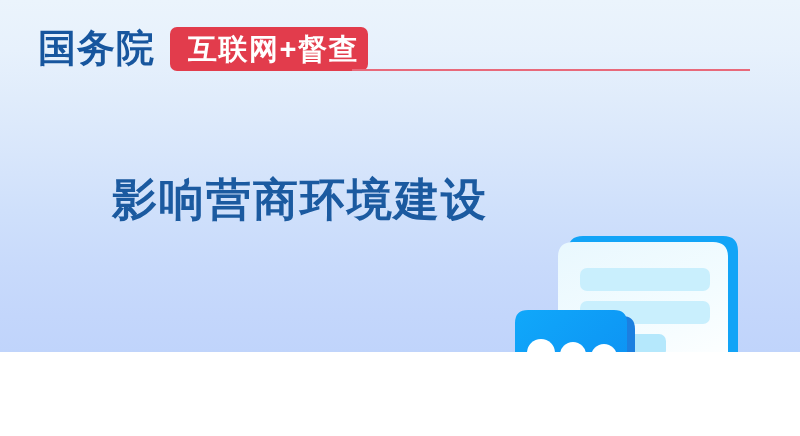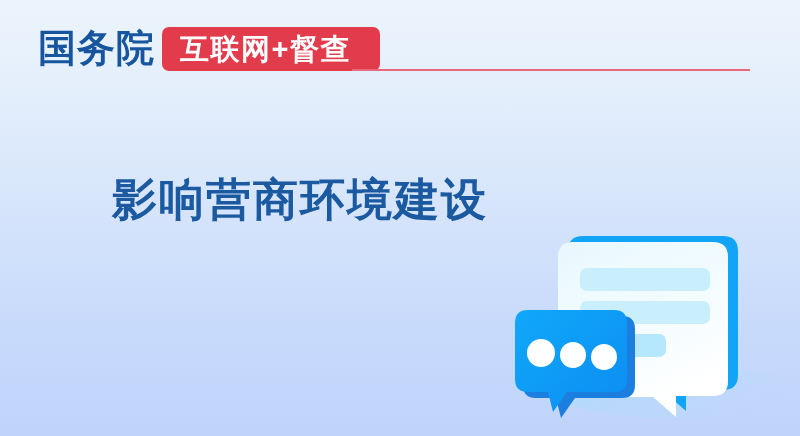--- a/index.html
+++ b/index.html
@@ -9,21 +9,21 @@
   body {
     width: 800px;
     height: 436px;
     overflow: hidden;
     font-family: "Liberation Sans", "DejaVu Sans", sans-serif;
   }
 
   #banner {
     position: relative;
     width: 800px;
-    height: 436px;
+    height: 352px;
     background: linear-gradient(180deg,
         #ebf4fc 0%,
         #e7f1fc 14%,
         #e0ecfb 28%,
         #d8e6fb 44%,
         #cfe0fb 60%,
         #c8dafb 76%,
         #c3d6fb 90%,
         #c0d4fb 100%);
     overflow: hidden;
@@ -45,24 +45,24 @@
     font-size: 38px;
     line-height: 44px;
     font-weight: bold;
     color: #17569e;
     letter-spacing: 1px;
     white-space: nowrap;
   }
 
   #badge {
     position: absolute;
-    left: 162px;
+    left: 170px;
     top: 27px;
     height: 44px;
-    padding: 0 29px 0 18px;
+    padding: 0 9px 0 18px;
     border-radius: 7px;
     background: #e23c4c;
     display: flex;
     align-items: center;
     box-sizing: border-box;
   }
 
   #badge-label {
     font-size: 29px;
     line-height: 30px;

